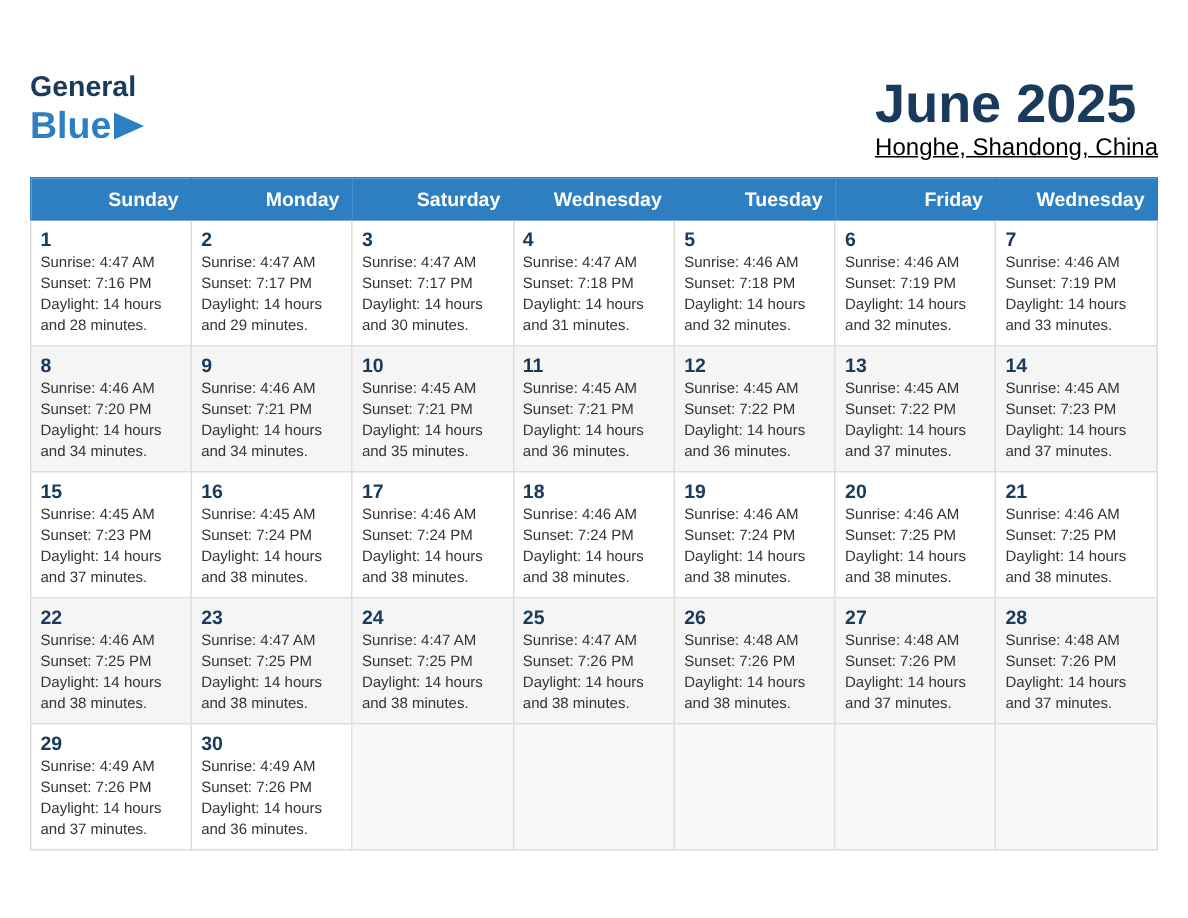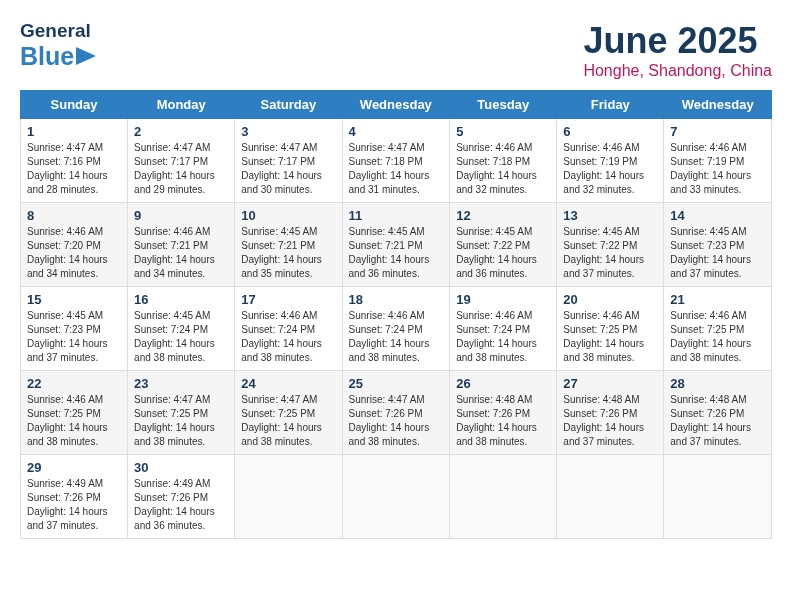--- a/index.html
+++ b/index.html
@@ -8,45 +8,47 @@
       background: #fff;
       width: 792px;
       min-height: 612px;
       padding: 20px;
     }
     .header-area {
       display: flex;
       justify-content: space-between;
       align-items: flex-start;
       margin-bottom: 10px;
+      margin-top: 28px;
     }
     .title-area {
       text-align: left;
     }
     .month-title {
       font-size: 36px;
       font-weight: bold;
       color: #1a3a5c;
     }
     .location-title {
       font-size: 16px;
-      color: #be185d;
+      color: #000000;
+      text-decoration: underline;
     }
     .calendar {
       width: 100%;
       border-collapse: collapse;
       border: 1px solid #ccc;
     }
     .calendar th {
       background-color: #2e7fc1;
       color: #fff;
       font-size: 13px;
       font-weight: bold;
       padding: 6px 8px;
-      text-align: center;
+      text-align: right;
       border: 1px solid #2e7fc1;
     }
     .calendar td {
       vertical-align: top;
       padding: 5px 6px;
       font-size: 10.5px;
       color: #333;
       border: 1px solid #ddd;
       background: #fff;
       width: 108px;

